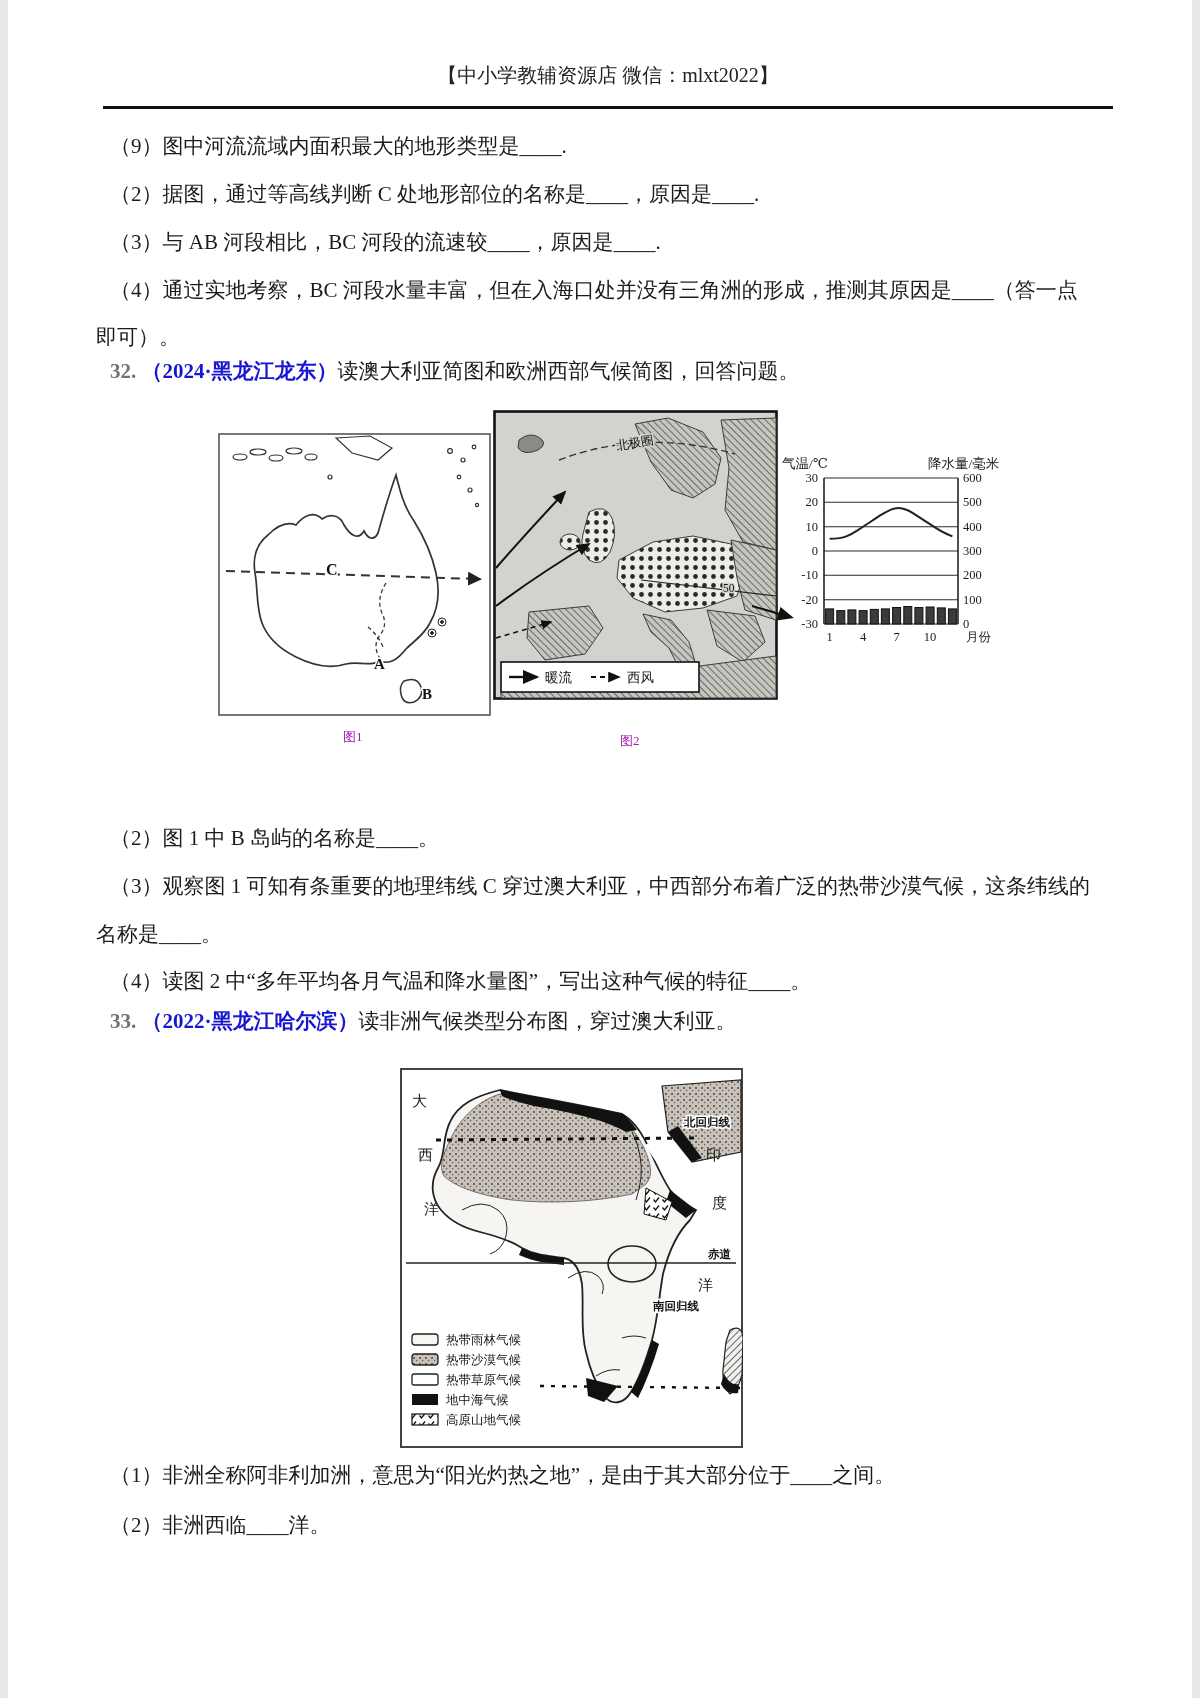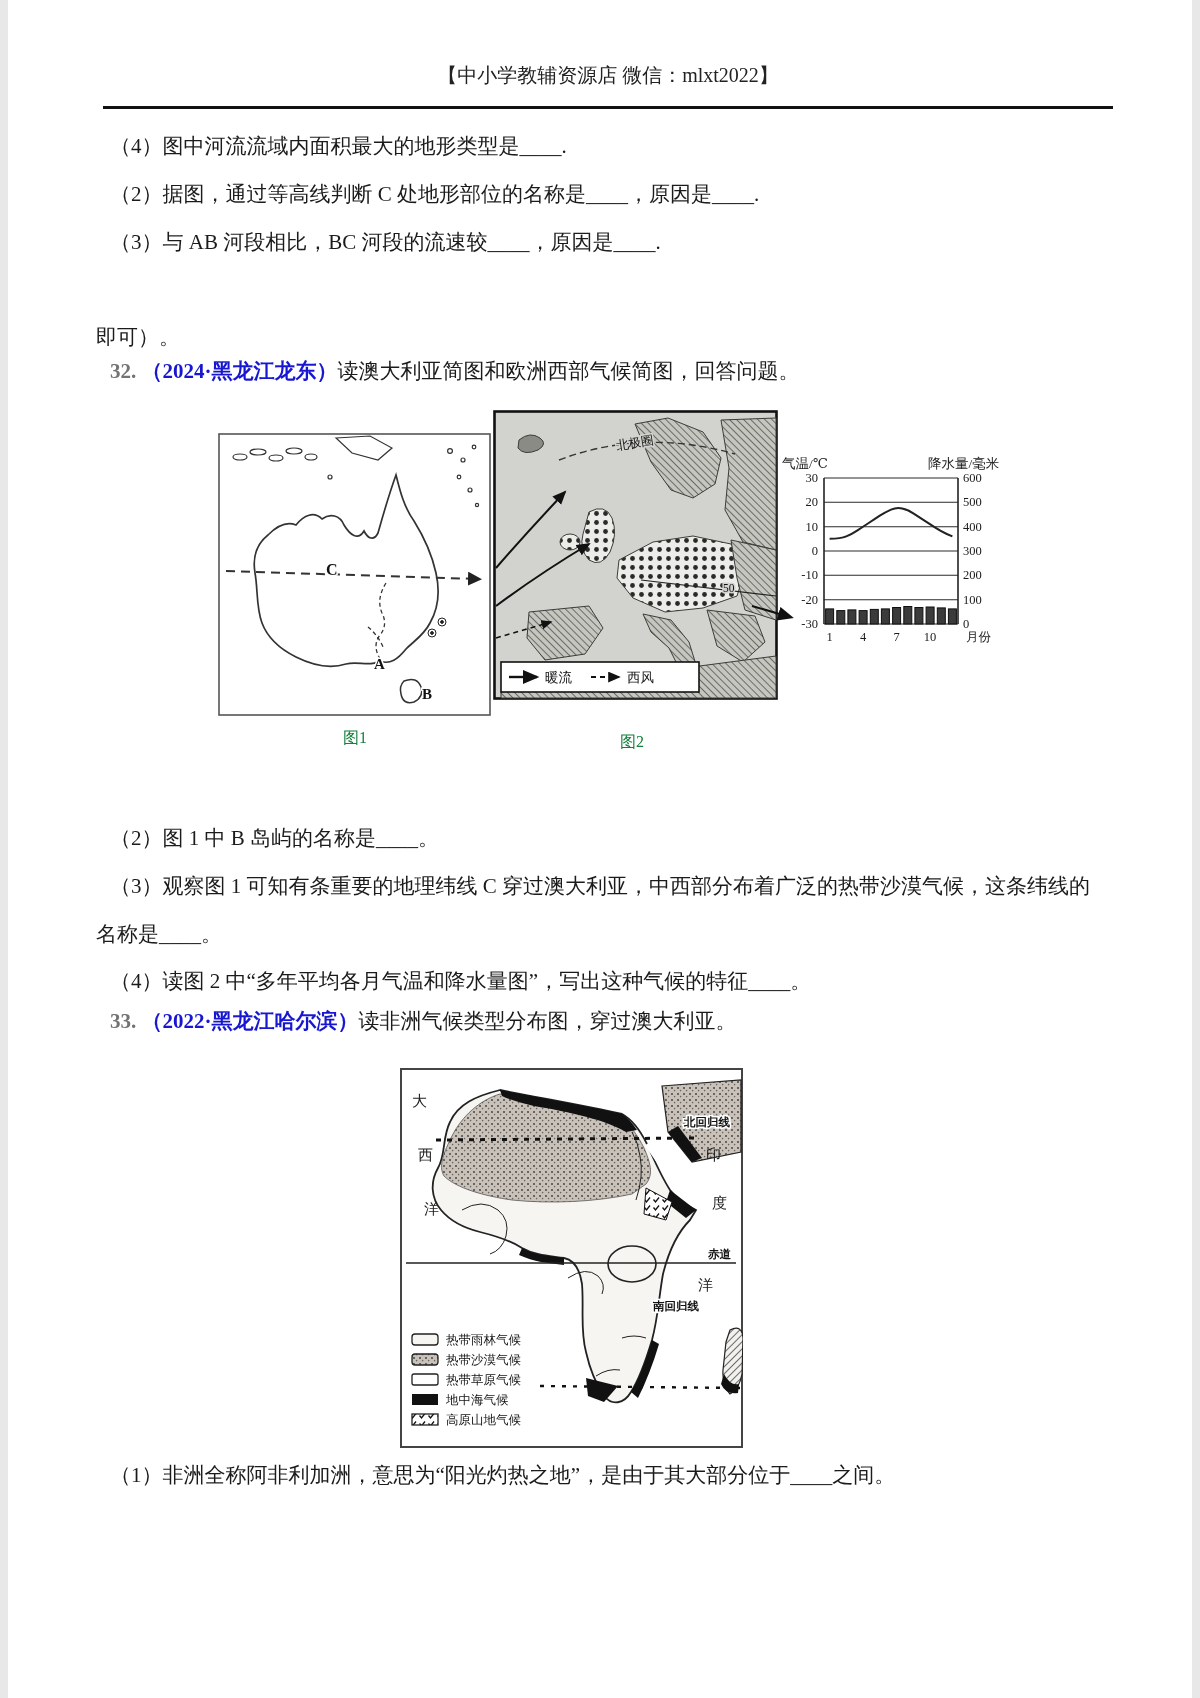--- a/index.html
+++ b/index.html
@@ -4,36 +4,37 @@
 <style>
   html,body{margin:0;padding:0;background:#e8e8e8;}
   .page{position:relative;width:1184px;height:1698px;background:#ffffff;margin:0 auto;
         font-family:"Liberation Serif","DejaVu Serif",serif;color:#1b1b1b;overflow:hidden;text-decoration:underline;}
   .hdr{position:absolute;top:62px;left:0;width:1200px;text-align:center;font-size:20px;color:#222;}
   .rule{position:absolute;top:106px;left:95px;width:1010px;height:3px;background:#111;}
   .line{position:absolute;left:88px;width:1040px;font-size:21px;line-height:30px;white-space:nowrap;color:#1b1b1b;}
   .ind{padding-left:14px;}
   .qnum{font-weight:bold;color:#737373;}
   .src{font-weight:bold;color:#1717d2;}
-  .cap{position:absolute;font-size:16px;color:#15803d;}
+  .cap{position:absolute;font-size:13px;color:#a21caf;}
   svg text{font-family:"Liberation Serif","DejaVu Serif",serif;}
   .halo{paint-order:stroke;stroke:#ffffff;stroke-width:3px;}
   .haloG{paint-order:stroke;stroke:#d2d2ce;stroke-width:3px;}
 </style>
 </head>
 <body>
 
 <div class="page">
 
   <div class="hdr">【中小学教辅资源店 微信：mlxt2022】</div>
   <div class="rule"></div>
 
-  <div class="line ind" style="top:131px">（4）图中河流流域内面积最大的地形类型是____.</div>
+  <div class="line ind" style="top:131px">（9）图中河流流域内面积最大的地形类型是____.</div>
   <div class="line ind" style="top:179px">（2）据图，通过等高线判断 C 处地形部位的名称是____，原因是____.</div>
   <div class="line ind" style="top:227px">（3）与 AB 河段相比，BC 河段的流速较____，原因是____.</div>
+  <div class="line ind" style="top:275px">（4）通过实地考察，BC 河段水量丰富，但在入海口处并没有三角洲的形成，推测其原因是____（答一点</div>
   <div class="line" style="top:322px">即可）。</div>
 
   <div class="line ind" style="top:356px">
     <span class="qnum">32.</span>
     <span class="src">（2024·黑龙江龙东）</span><span>读澳大利亚简图和欧洲西部气候简图，回答问题。</span>
   </div>
 
   <svg style="position:absolute;left:210px;top:433px" width="273" height="283" viewBox="0 0 273 283">
     <defs>
       <marker id="ausArr" markerWidth="9" markerHeight="9" refX="5" refY="3.5" orient="auto">
@@ -266,14 +267,15 @@
       <rect x="12" y="306" width="26" height="11" rx="2" fill="#ffffff" stroke="#222" stroke-width="1.3"></rect>
       <text x="46" y="316" font-size="12.5" fill="#151515">热带草原气候</text>
       <rect x="12" y="326" width="26" height="11" fill="#111"></rect>
       <text x="46" y="336" font-size="12.5" fill="#151515">地中海气候</text>
       <rect x="12" y="346" width="26" height="11" fill="url(#afrCheck)" stroke="#222" stroke-width="1.3"></rect>
       <text x="46" y="356" font-size="12.5" fill="#151515">高原山地气候</text>
     </g>
   </svg>
 
   <div class="line ind" style="top:1460px">（1）非洲全称阿非利加洲，意思为“阳光灼热之地”，是由于其大部分位于____之间。</div>
+  <div class="line ind" style="top:1510px">（2）非洲西临____洋。</div>
 
 </div>
 
 </body></html>

